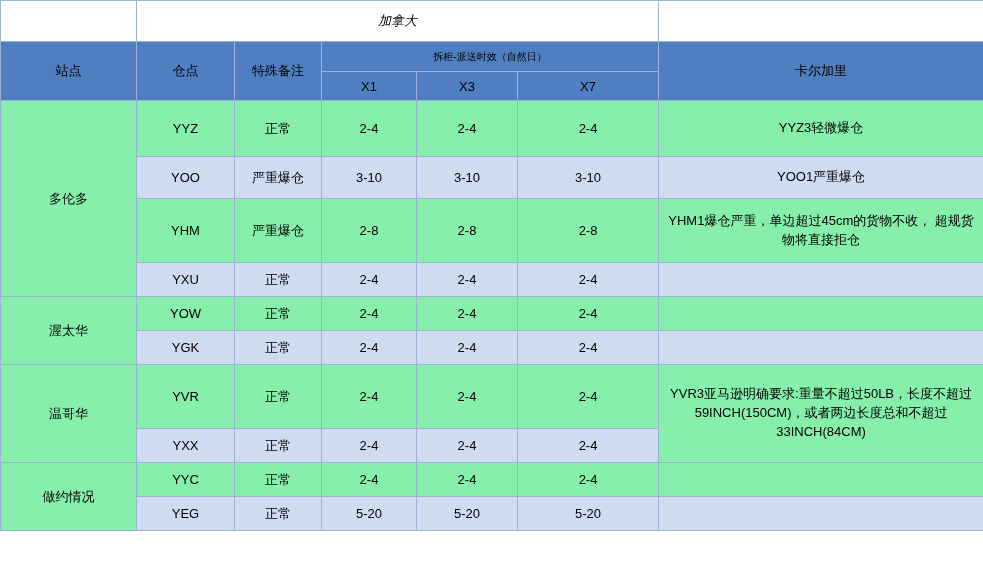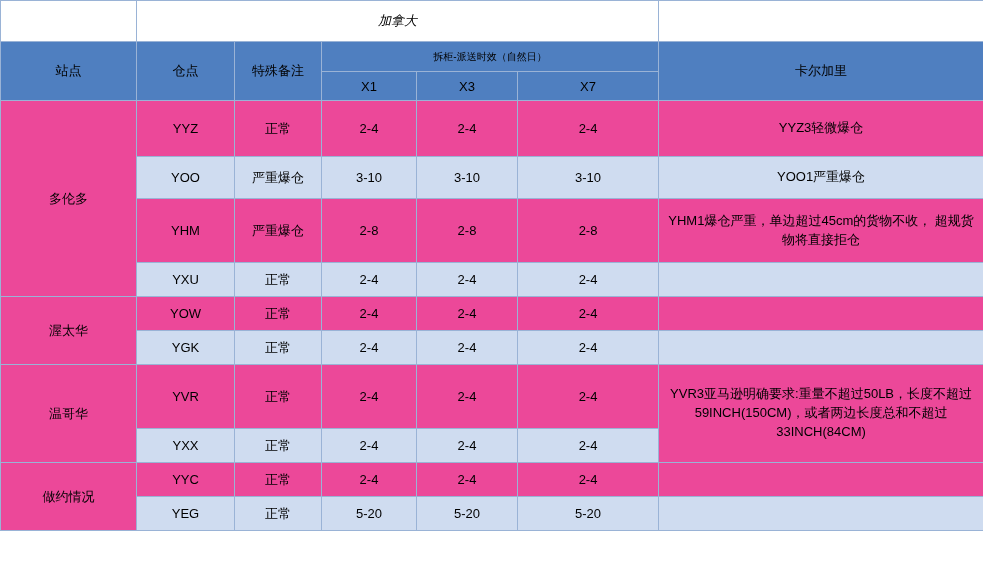--- a/index.html
+++ b/index.html
@@ -59,21 +59,21 @@
     color: #ffffff;
     font-weight: bold;
     font-size: 13.5px;
     border: 1px solid #ffffff;
   }
   .hdr .hdr-group { font-size: 10px; }
   .hdr-tall { height: 30px; }
   .hdr-sub { height: 29px; }
 
   
-  .row-white td { background: #ec4899; }
+  .row-white td { background: #86efac; }
   .row-blue td { background: #cfdcf0; }
 
   td.cell-red-text {
     color: #ff0000;
     font-weight: bold;
     margin-left: 23px;
   }
   td.remark {
     color: #ff0000;
     font-weight: bold;

